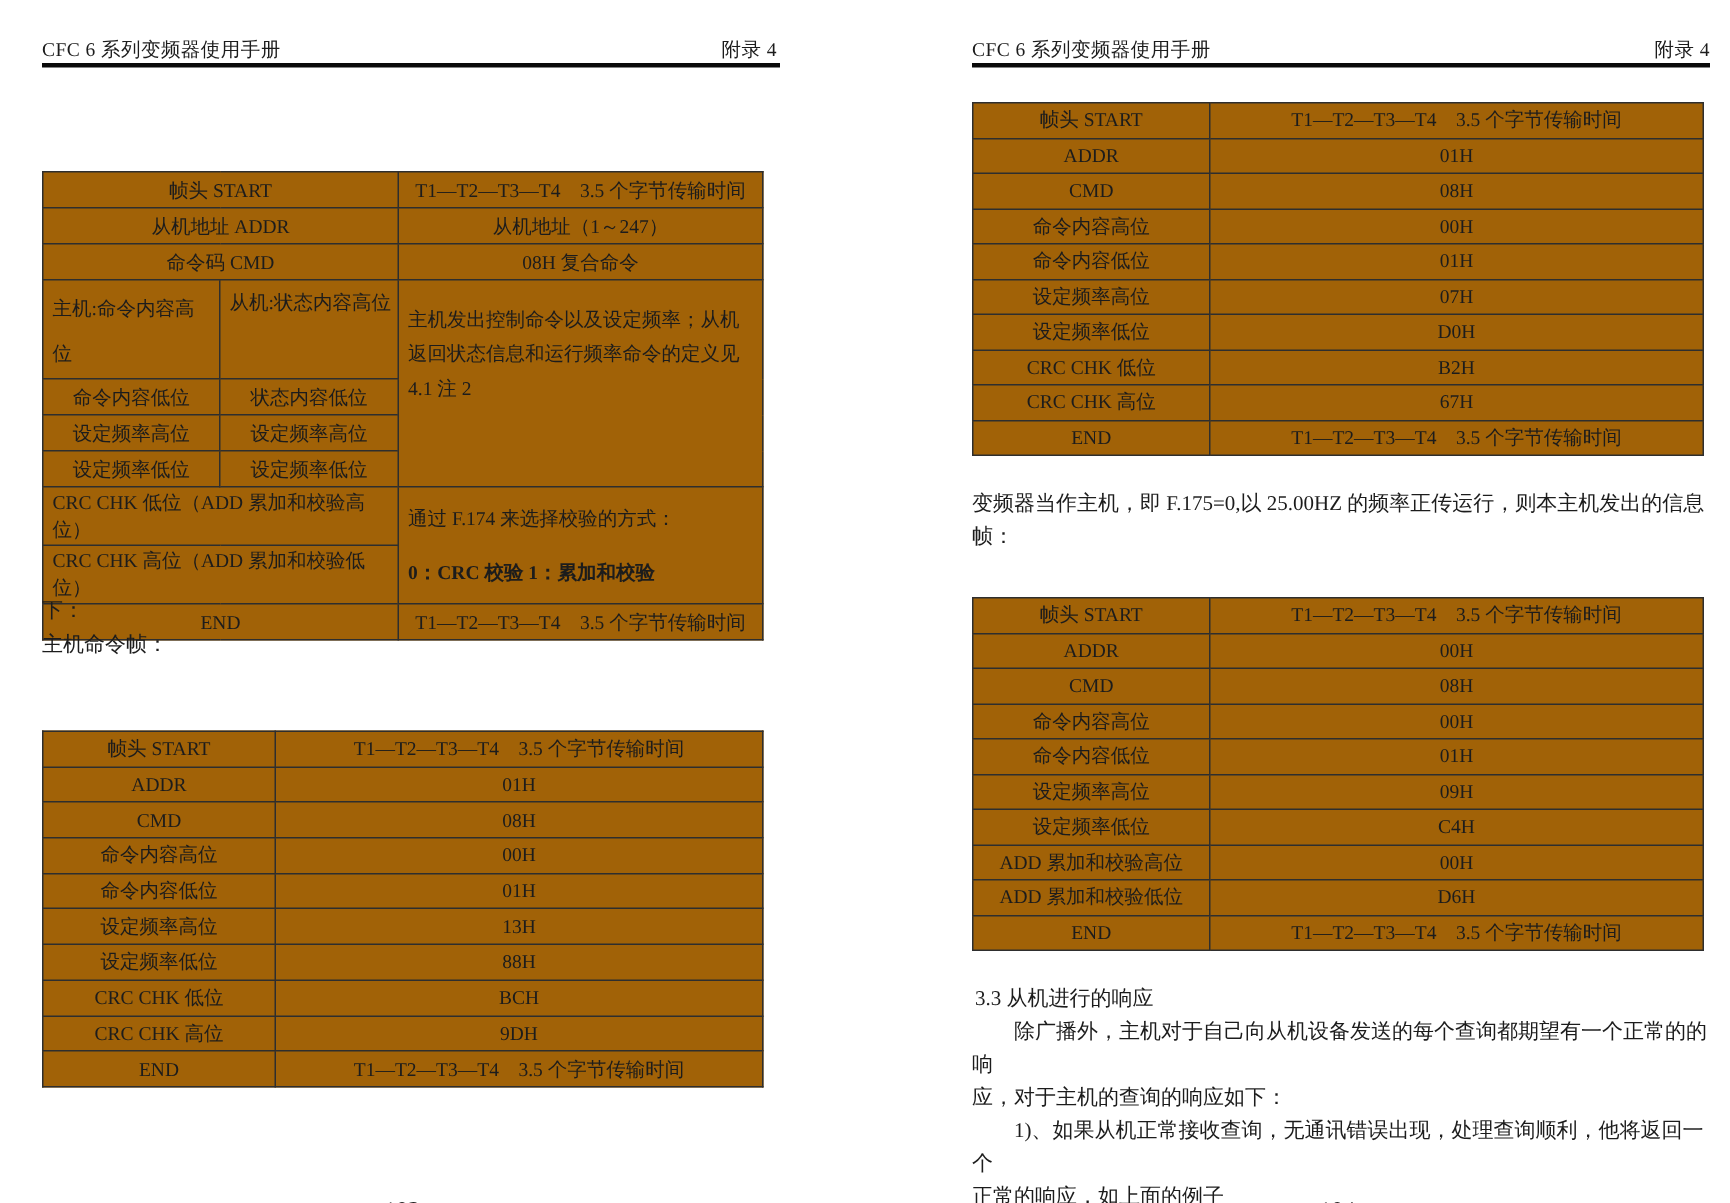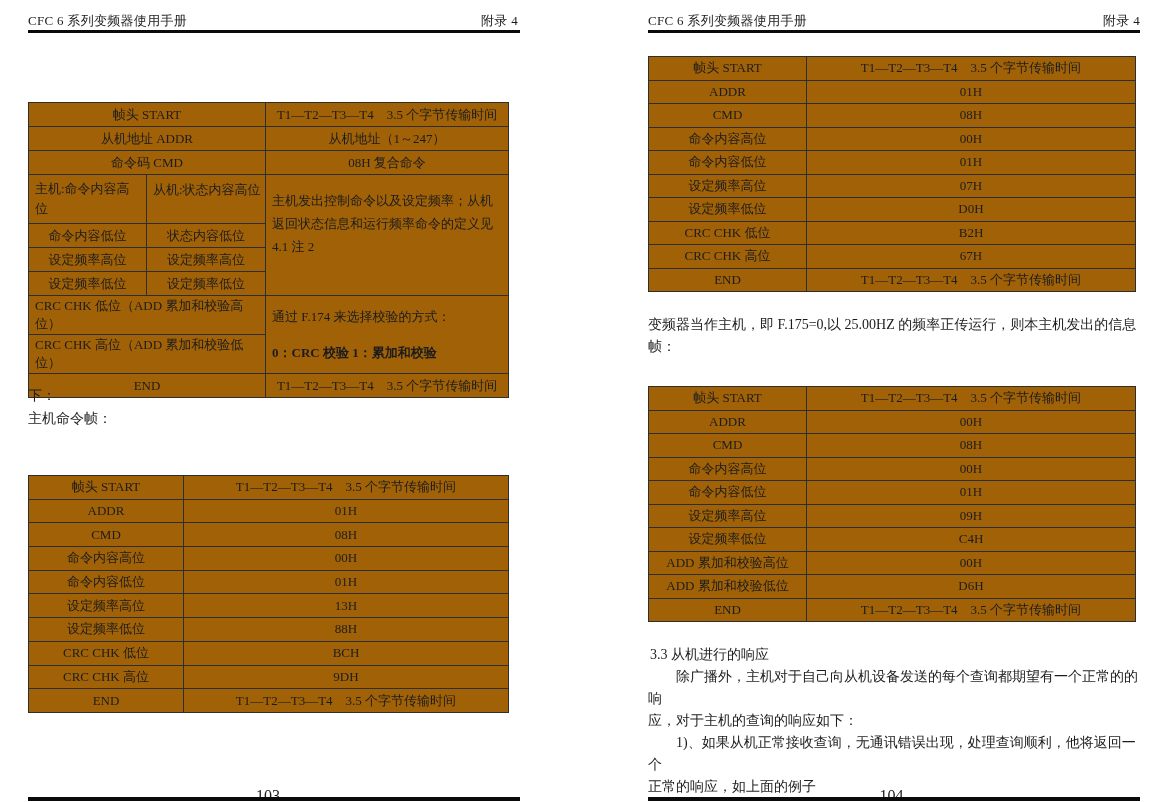--- a/index.html
+++ b/index.html
@@ -4,21 +4,21 @@
 <style>
   * { margin:0; padding:0; box-sizing:border-box; }
   html,body { width:1153px; height:802px; }
   body {
     background:#ffffff;
     font-family:"Liberation Serif","DejaVu Serif",serif;
     color:#1c1c1c;
     position:relative;
     overflow:hidden;
   }
-  .page { position:absolute; top:0; height:761px; width:576px; }
+  .page { position:absolute; top:12px; height:761px; width:576px; }
   #page-left { left:0; }
   #page-right { left:577px; }
 
   .header { position:absolute; top:12px; display:flex; justify-content:space-between;
             align-items:flex-end; font-size:13px; letter-spacing:0.3px; }
   .rule { position:absolute; background:#0a0a0a; height:3px; }
 
   .body-text { position:absolute; font-size:14px; line-height:22px; }
 
   table { border-collapse:collapse; table-layout:fixed; position:absolute;
@@ -61,21 +61,21 @@
       </tr>
       <tr>
         <td colspan="2">从机地址 ADDR</td>
         <td>从机地址（1～247）</td>
       </tr>
       <tr>
         <td colspan="2">命令码 CMD</td>
         <td>08H 复合命令</td>
       </tr>
       <tr>
-        <td class="tl" style="height:49px; vertical-align:top; padding-top:4px; line-height:20px;">主机:命令内容高位</td>
+        <td class="tl" style="height:49px; vertical-align:top; padding-top:4px; line-height:30px;">主机:命令内容高位</td>
         <td class="tl" style="height:49px; vertical-align:top; padding-top:4px; line-height:22px;">从机:状态内容高位</td>
         <td rowspan="4" class="tl desc">主机发出控制命令以及设定频率；从机返回状态信息和运行频率命令的定义见 4.1 注 2</td>
       </tr>
       <tr>
         <td>命令内容低位</td>
         <td>状态内容低位</td>
       </tr>
       <tr>
         <td>设定频率高位</td>
         <td>设定频率高位</td>

